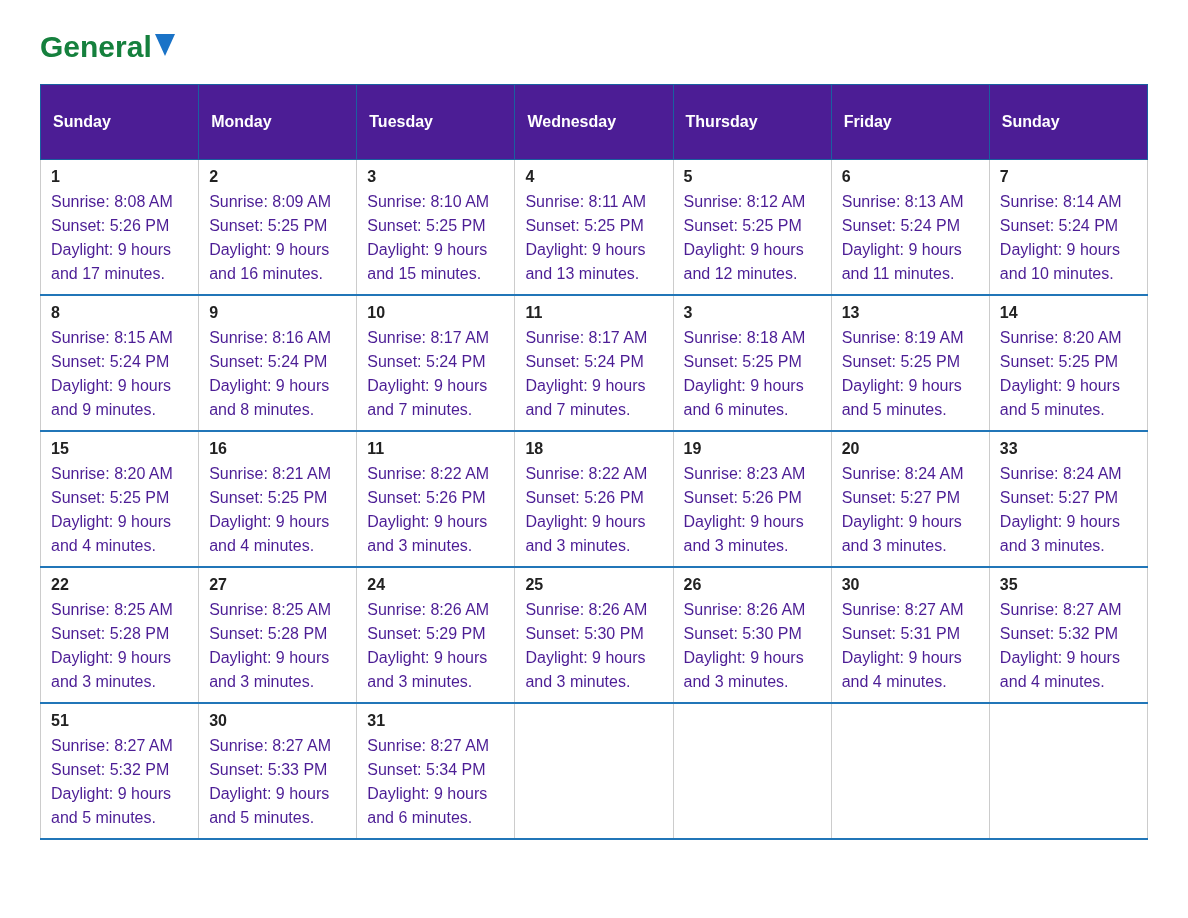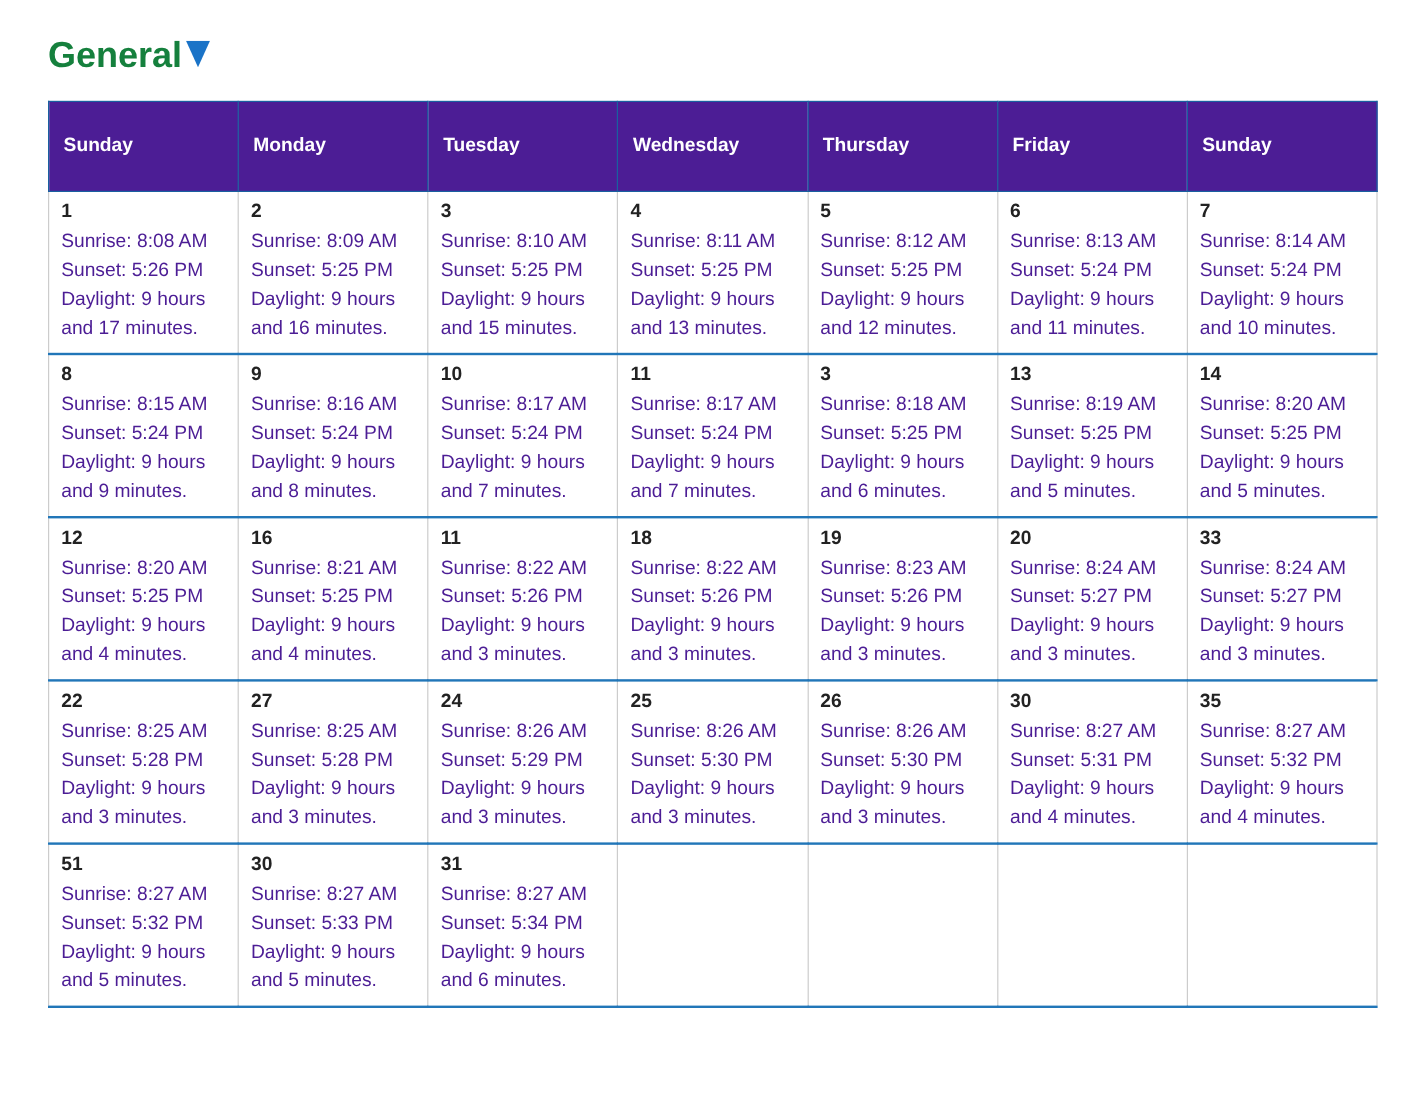--- a/index.html
+++ b/index.html
@@ -178,21 +178,21 @@
           <span class="day-number">13</span>
           <div class="day-info">Sunrise: 8:19 AM<br>Sunset: 5:25 PM<br>Daylight: 9 hours and 5 minutes.</div>
         </td>
         <td>
           <span class="day-number">14</span>
           <div class="day-info">Sunrise: 8:20 AM<br>Sunset: 5:25 PM<br>Daylight: 9 hours and 5 minutes.</div>
         </td>
       </tr>
       <tr>
         <td>
-          <span class="day-number">12</span>
+          <span class="day-number">15</span>
           <div class="day-info">Sunrise: 8:20 AM<br>Sunset: 5:25 PM<br>Daylight: 9 hours and 4 minutes.</div>
         </td>
         <td>
           <span class="day-number">16</span>
           <div class="day-info">Sunrise: 8:21 AM<br>Sunset: 5:25 PM<br>Daylight: 9 hours and 4 minutes.</div>
         </td>
         <td>
           <span class="day-number">11</span>
           <div class="day-info">Sunrise: 8:22 AM<br>Sunset: 5:26 PM<br>Daylight: 9 hours and 3 minutes.</div>
         </td>

